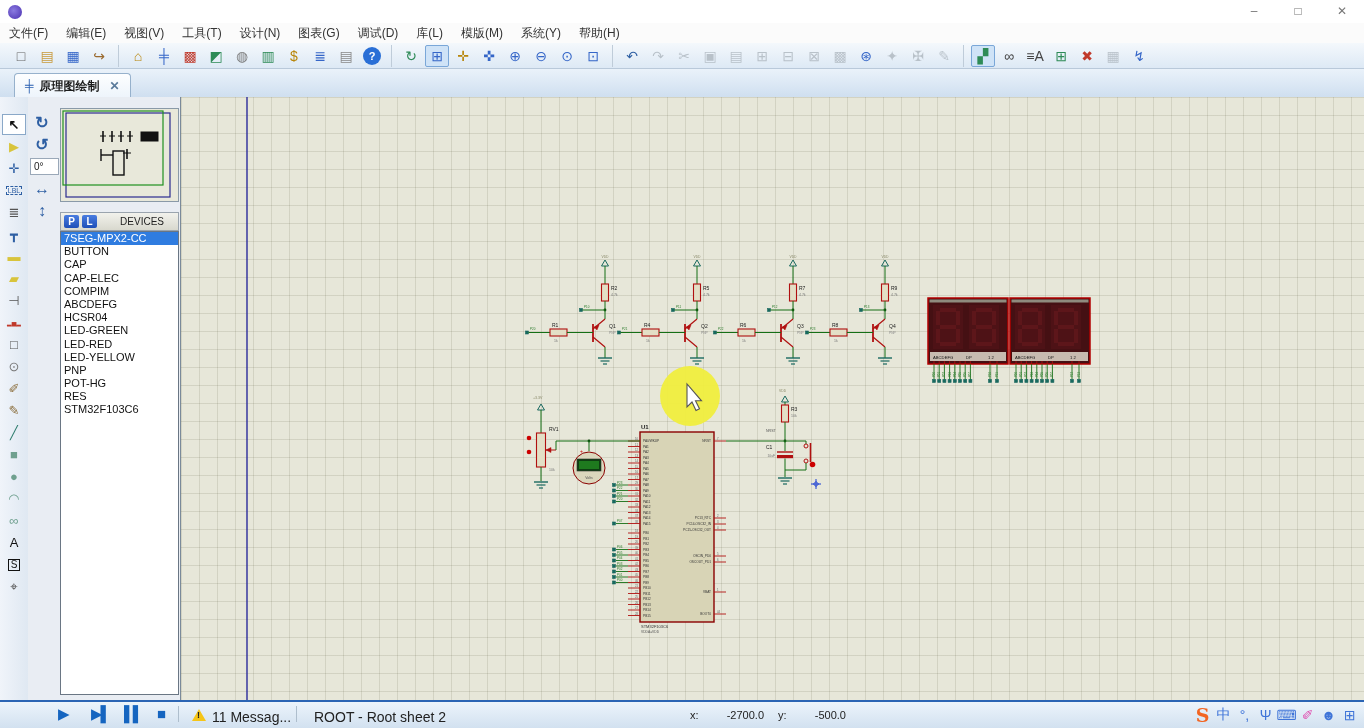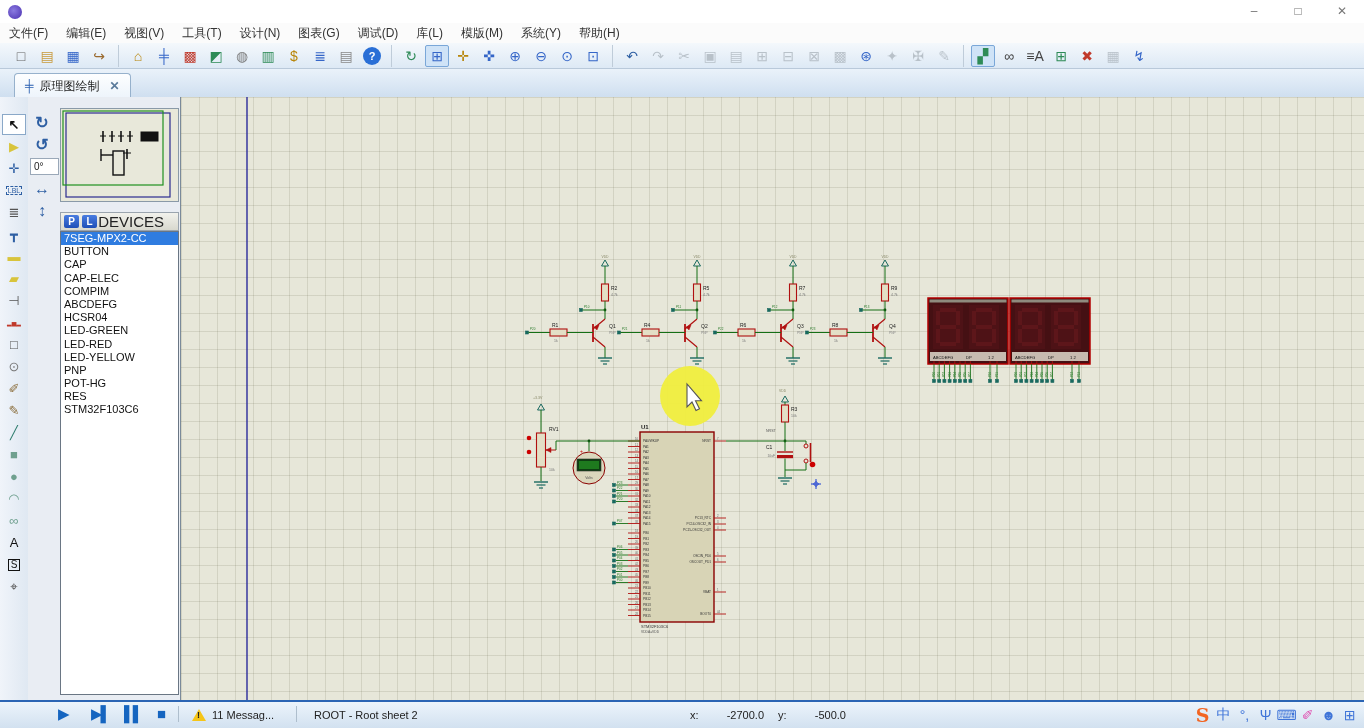--- a/index.html
+++ b/index.html
@@ -25,21 +25,21 @@
   .tb-icon.disabled{color:#a9b2ba !important;opacity:.75;}
   .tb-icon.pressed{background:#cfe3f7;border-color:#7aa7d8;}
   .tb-icon.help-circle{background:#2a6fd6;color:#fff !important;border-radius:50%;width:16px;height:16px;
            font-size:11px;font-weight:bold;margin:0 4px;}
   .tabbar{position:absolute;left:0;top:69px;width:1364px;height:28px;
           background:linear-gradient(#eaf2fa,#cfdff0);border-bottom:1px solid #9fb8d2;}
   .tab{position:absolute;left:14px;top:4px;height:24px;background:linear-gradient(#fdfeff,#edf4fb);
        border:1px solid #96b1cc;border-bottom:none;border-radius:4px 4px 0 0;display:flex;
        align-items:center;padding:0 10px;}
   .tab-icon{color:#2a5fb0;font-size:12px;margin-right:6px;}
-  .tab-label{font-size:12px;font-weight:normal;color:#1c1c1c;}
+  .tab-label{font-size:12px;font-weight:bold;color:#1c1c1c;}
   .tab-close{margin-left:10px;color:#5a7a9a;font-size:12px;font-weight:bold;}
   .main{position:absolute;left:0;top:97px;width:1364px;height:603px;}
   .toolstrip{position:absolute;left:0;top:0;width:28px;height:603px;
              background:linear-gradient(to right,#f0f4fa,#dfe8f2);border-right:1px solid #c8d4e0;}
   .tool-btn{width:22px;height:19px;margin:1px auto;display:flex;align-items:center;justify-content:center;
             font-size:13px;border:1px solid transparent;}
   .tool-btn.selected{background:#fff;border-color:#8aa8c8;}
   .tool-btn .lbl-txt{font-size:7px;border:1px dashed #2e5fa3;color:#2e5fa3;padding:0 1px;}
   .tool-btn .sym-box{font-size:10px;border:1px solid #111;line-height:10px;padding:0 2px;}
   .sidebar{position:absolute;left:28px;top:0;width:153px;height:603px;background:#e9edf3;
@@ -49,38 +49,38 @@
               font-size:16px;color:#2e5fa3;font-weight:bold;}
   .angle-box{width:24px;height:15px;background:#fff;border:1px solid #9aa8b8;font-size:10px;
              color:#222;text-align:left;padding-left:3px;line-height:15px;margin:3px 0;}
   .overview{position:absolute;left:32px;top:11px;width:117px;height:92px;background:#e8e8da;
             border:1px solid #8a9aa8;}
   .selector-header{position:absolute;left:32px;top:115px;width:119px;height:19px;
             background:linear-gradient(#f2f2ec,#d8d8ce);border:1px solid #9aa4ae;box-sizing:border-box;
             display:flex;align-items:center;}
   .pl-btn{width:15px;height:13px;background:linear-gradient(#4a7de0,#1e4fb8);color:#fff;font-size:10px;
           font-weight:bold;text-align:center;line-height:13px;border-radius:2px;margin-left:3px;}
-  .selector-title{font-size:15px;color:#222;margin-left:auto;margin-right:14px;}
+  .selector-title{font-size:10px;color:#222;margin-left:auto;margin-right:14px;}
   .device-list{position:absolute;left:32px;top:134px;width:119px;height:464px;background:#fff;
             border:1px solid #6a7684;box-sizing:border-box;overflow:hidden;}
   .device-item{font-size:11px;color:#111;height:13.2px;line-height:13.2px;padding-left:3px;white-space:nowrap;}
   .device-item.selected{background:#2f7ce0;color:#fff;}
   .canvas{position:absolute;left:181px;top:0;width:1183px;height:603px;background-color:#e7e7d9;
           background-image:linear-gradient(to right,rgba(90,90,60,.14) 1px,transparent 1px),
                            linear-gradient(to bottom,rgba(90,90,60,.14) 1px,transparent 1px);
           background-size:18px 18px;}
   .canvas svg{position:absolute;left:0;top:0;}
   .statusbar{position:absolute;left:0;top:700px;width:1364px;height:28px;
              background:linear-gradient(#ecf4fb,#d2e1f0);border-top:2px solid #2b65b4;box-sizing:border-box;}
   .pb-btn{position:absolute;top:3px;font-size:15px;color:#1565c0;letter-spacing:-2px;}
   .sb-sep{position:absolute;top:4px;width:1px;height:16px;background:#aebecd;}
   .warn-tri{position:absolute;width:0;height:0;border-left:7px solid transparent;
             border-right:7px solid transparent;border-bottom:12px solid #f5c518;top:7px;}
   .warn-tri:after{content:"!";position:absolute;left:-2px;top:1px;font-size:9px;font-weight:bold;color:#222;}
-  .sb-text{position:absolute;top:7px;font-size:11px;color:#222;white-space:nowrap;}
+  .sb-text{position:absolute;top:7px;font-size:14px;color:#222;white-space:nowrap;}
   .coords{position:absolute;left:690px;top:7px;font-size:11px;color:#222;display:flex;}
   .coords span{display:inline-block;}
   .cx-l{width:18px;} .cx-v{width:56px;text-align:right;} .cy-l{width:18px;margin-left:14px;} .cy-v{width:50px;text-align:right;}
   .tray{position:absolute;right:4px;top:2px;display:flex;align-items:center;}
   .tray-icon{width:21px;height:22px;display:flex;align-items:center;justify-content:center;font-size:14px;}
   .sogou-s{color:#f26522;font-weight:900;font-size:19px;font-family:"DejaVu Serif",serif;}
 </style>
 </head>
 <body>
 

